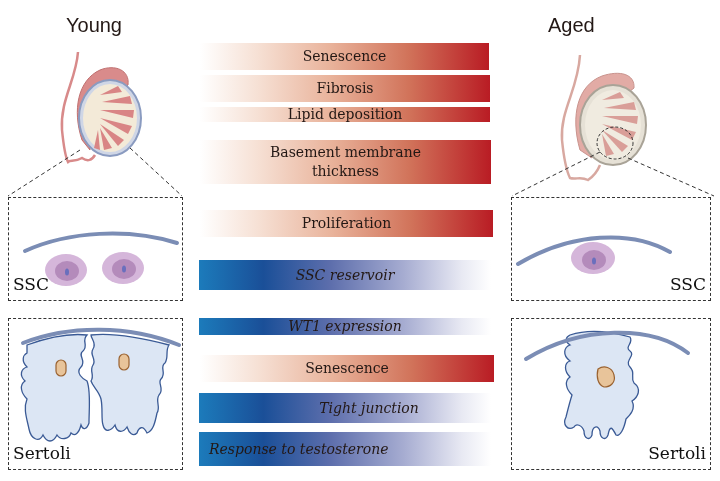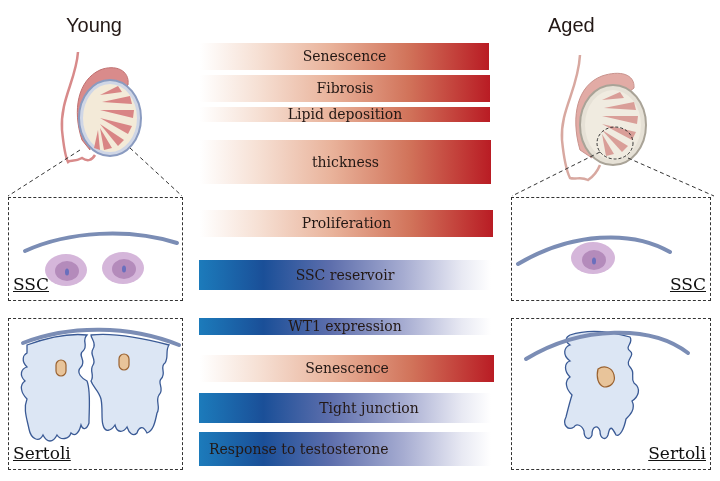--- a/index.html
+++ b/index.html
@@ -3,24 +3,24 @@
 <meta charset="utf-8">
 <style>
   html, body { margin: 0; padding: 0; background: #ffffff; }
   body { width: 720px; height: 481px; position: relative; overflow: hidden;
          font-family: "DejaVu Serif", "Liberation Serif", serif; color: #231815; }
   .title { position: absolute; font-size: 20px; font-family: Liberation Sans, sans-serif; color: #231815; }
   .bar { position: absolute; display: flex; align-items: center; justify-content: center;
          font-family: "DejaVu Serif", serif; font-size: 14px; color: #231815; text-align: center;
          line-height: 19px; box-sizing: border-box; }
   .bar.red { background: linear-gradient(90deg, rgba(255,255,255,0) 0%, #f6e0d4 20%, #e9b39b 45%, #d1735a 72%, #b91c24 100%); }
-  .bar.blue { background: linear-gradient(90deg, #1c7bbb 0%, #1a4f98 22%, #5d6eac 45%, #a6acd1 70%, #e8e9f3 90%, rgba(255,255,255,0) 100%); }
+  .bar.blue { background: linear-gradient(90deg, #1c7bbb 0%, #1a4f98 22%, #5d6eac 45%, #a6acd1 70%, #e8e9f3 90%, rgba(255,255,255,0) 100%); font-style: italic; }
   .bar.small { font-size: 14px; line-height: 19px; }
   .panel { position: absolute; border: 1.5px dashed #333; box-sizing: border-box; }
-  .panel-label { position: absolute; font-family: "DejaVu Serif", serif; font-size: 17px; color: #111; text-decoration: underline; }
+  .panel-label { position: absolute; font-family: "DejaVu Serif", serif; font-size: 17px; color: #111; }
   svg { position: absolute; overflow: visible; }
 </style>
 </head>
 <body>
 
 <div class="title" style="left:66px; top:14px;">Young</div>
 <div class="title" style="left:548px; top:14px;">Aged</div>
 
 <svg width="200" height="200" style="left:0; top:0;">
   <path d="M78,52 C76,80 60,100 62,130 C64,150 66,158 68,162 C70,160 75,162 82,158 C88,162 92,160 95,155" fill="none" stroke="#d88a8a" stroke-width="2.5"></path>
@@ -104,20 +104,21 @@
     <path d="M14,40 C70,6 140,6 176,34" fill="none" stroke="#7b8db5" stroke-width="4" stroke-linecap="round"></path>
     <path d="M86,50 C92,46 100,48 102,56 C104,64 98,68 92,68 C86,66 84,58 86,50 Z" fill="#e8c49a" stroke="#9a6230" stroke-width="1.2"></path>
   </svg>
   <div class="panel-label" style="right:4px; top:124px;">Sertoli</div>
 </div>
 
 <div class="bar red" style="left:200px; top:43px; width:289px; height:27px;">Senescence</div>
 <div class="bar red" style="left:200px; top:75px; width:290px; height:27px;text-align:center;">Fibrosis</div>
 <div class="bar red" style="left:200px; top:107px; width:290px; height:15px;">Lipid deposition</div>
 <div class="bar red small" style="left:200px; top:140px; width:291px; height:44px; flex-direction:column;">
+  <span>Basement membrane</span>
   <span>thickness</span>
 </div>
 <div class="bar red" style="left:200px; top:210px; width:293px; height:27px;">Proliferation</div>
 <div class="bar blue" style="left:199px; top:260px; width:292px; height:30px;">SSC reservoir</div>
 <div class="bar blue" style="left:199px; top:318px; width:292px; height:17px;">WT1 expression</div>
 <div class="bar red" style="left:200px; top:355px; width:294px; height:27px;">Senescence</div>
 <div class="bar blue" style="left:199px; top:393px; width:292px; height:30px;padding-left:48px;">Tight junction</div>
 <div class="bar blue" style="left:199px; top:432px; width:292px; height:34px; justify-content:flex-start; padding-left:10px;">Response to testosterone</div>
 
 </body></html>

